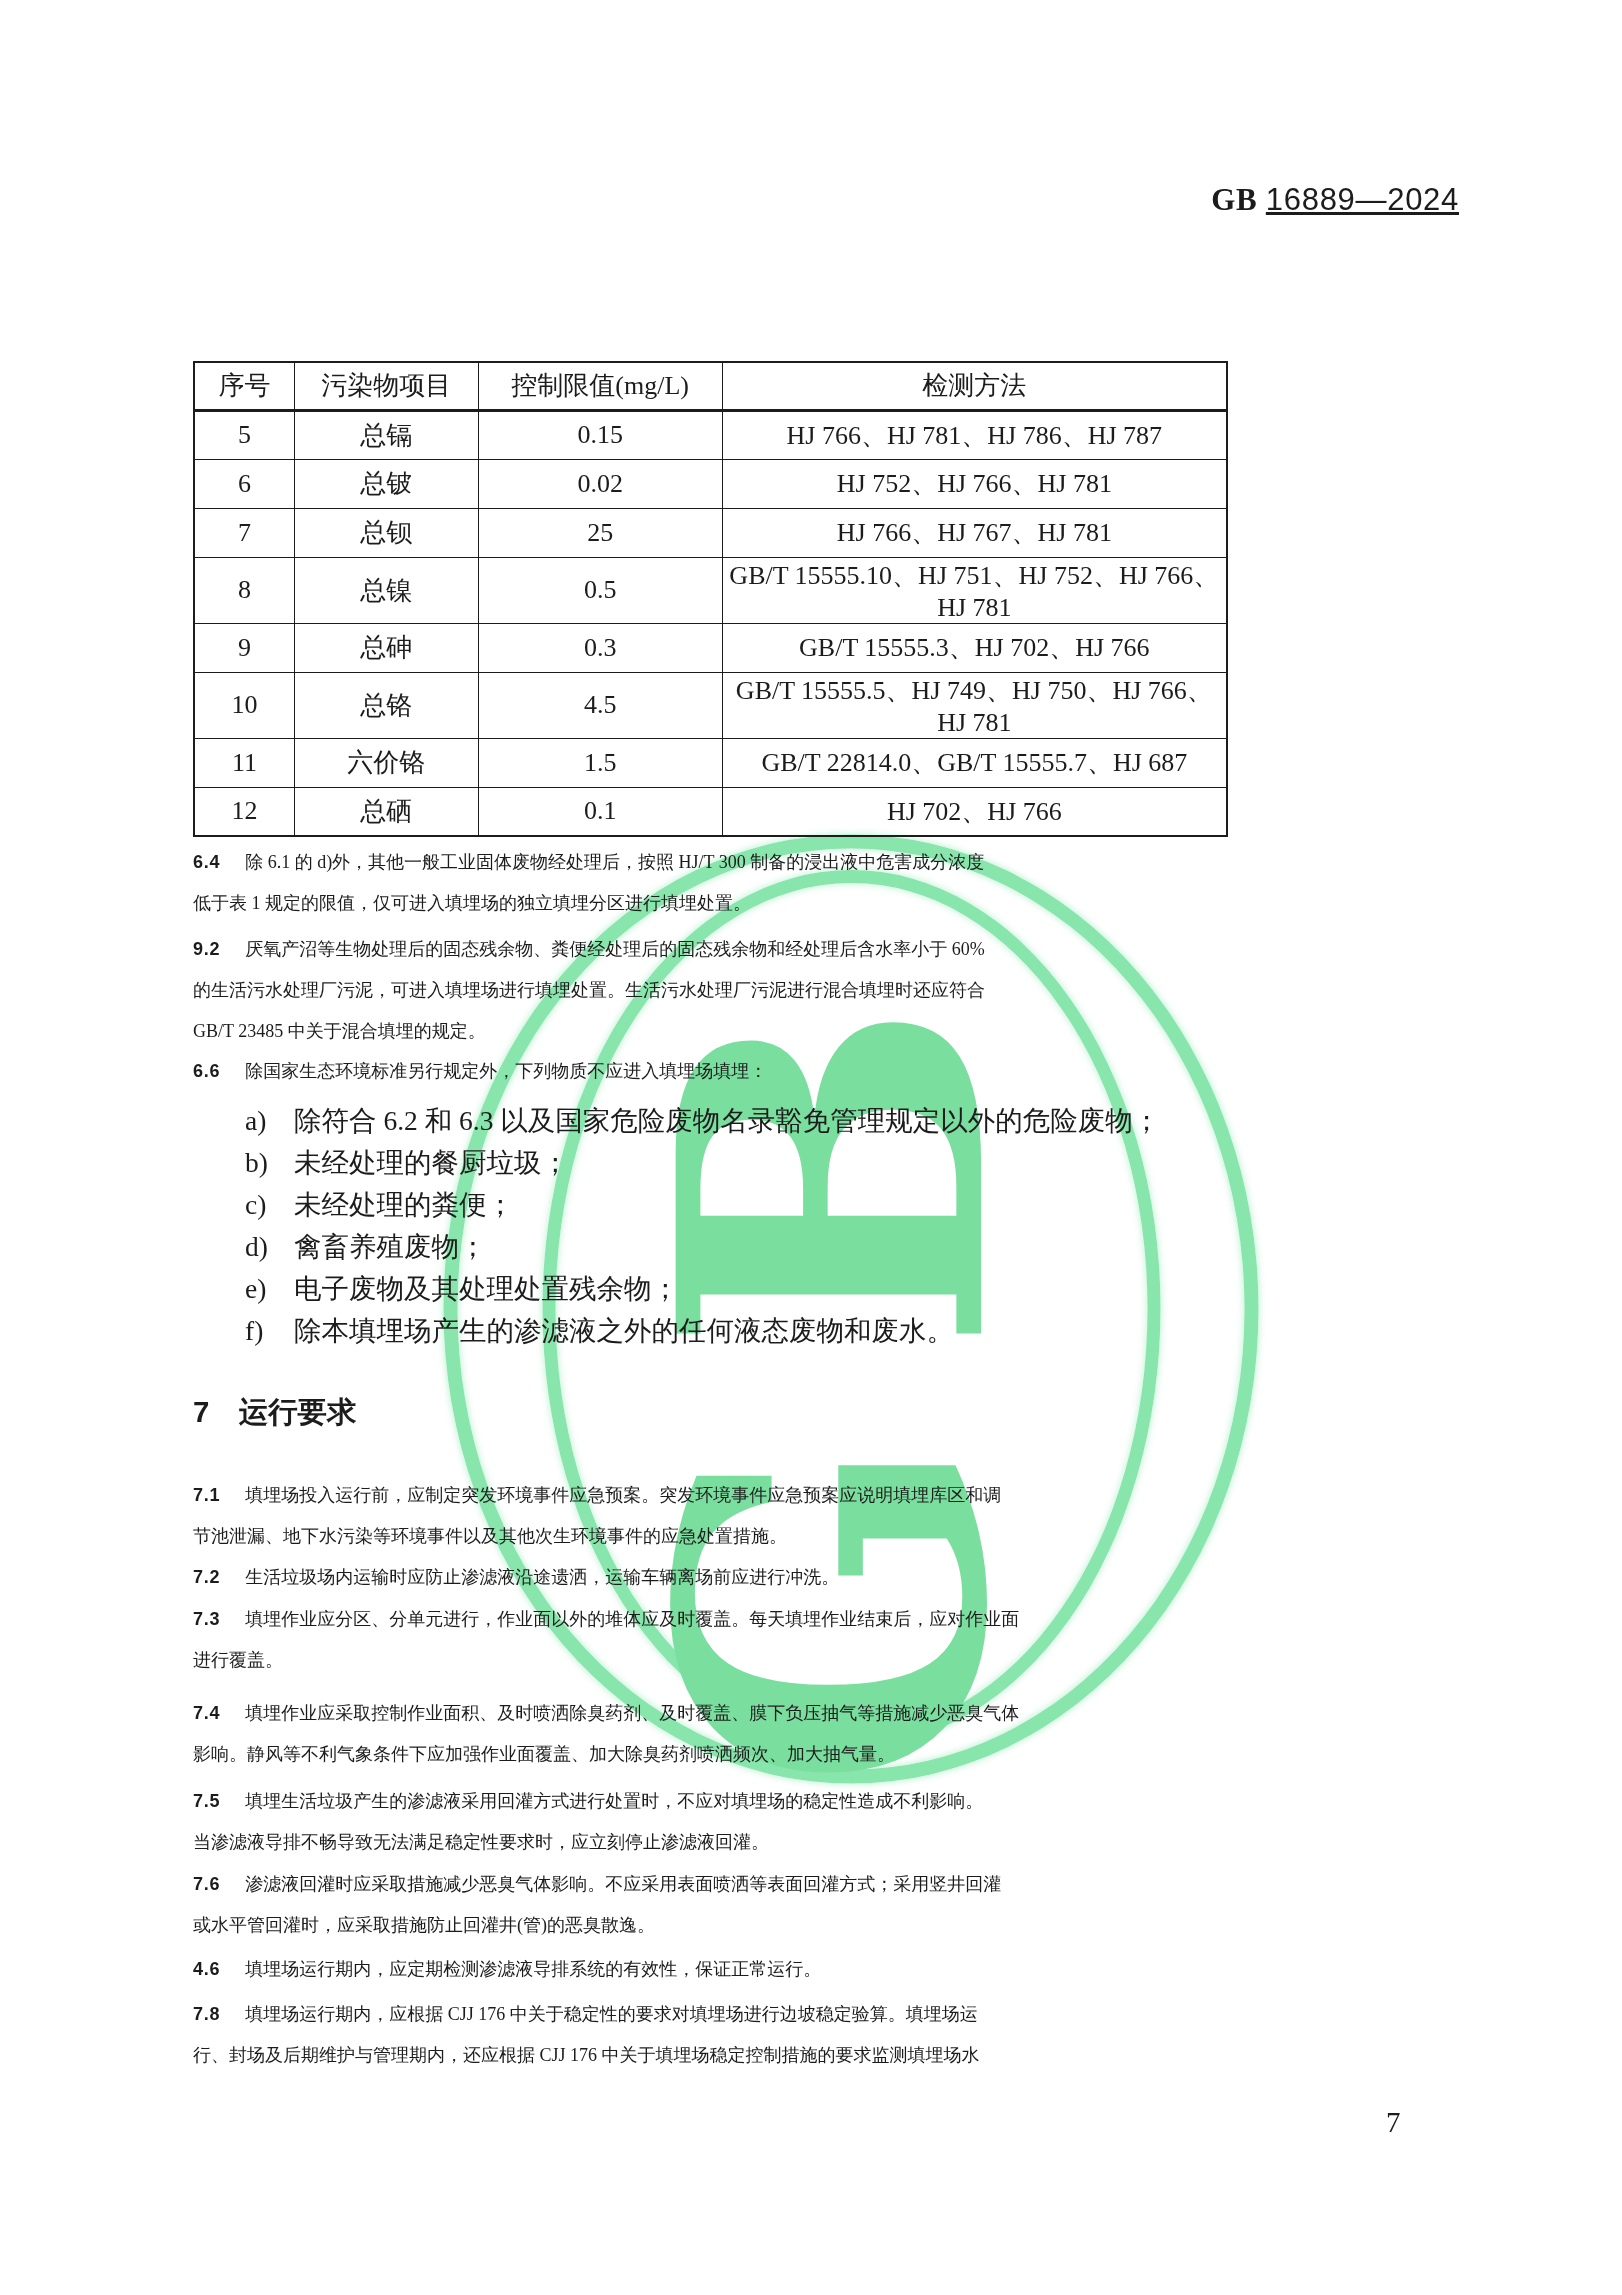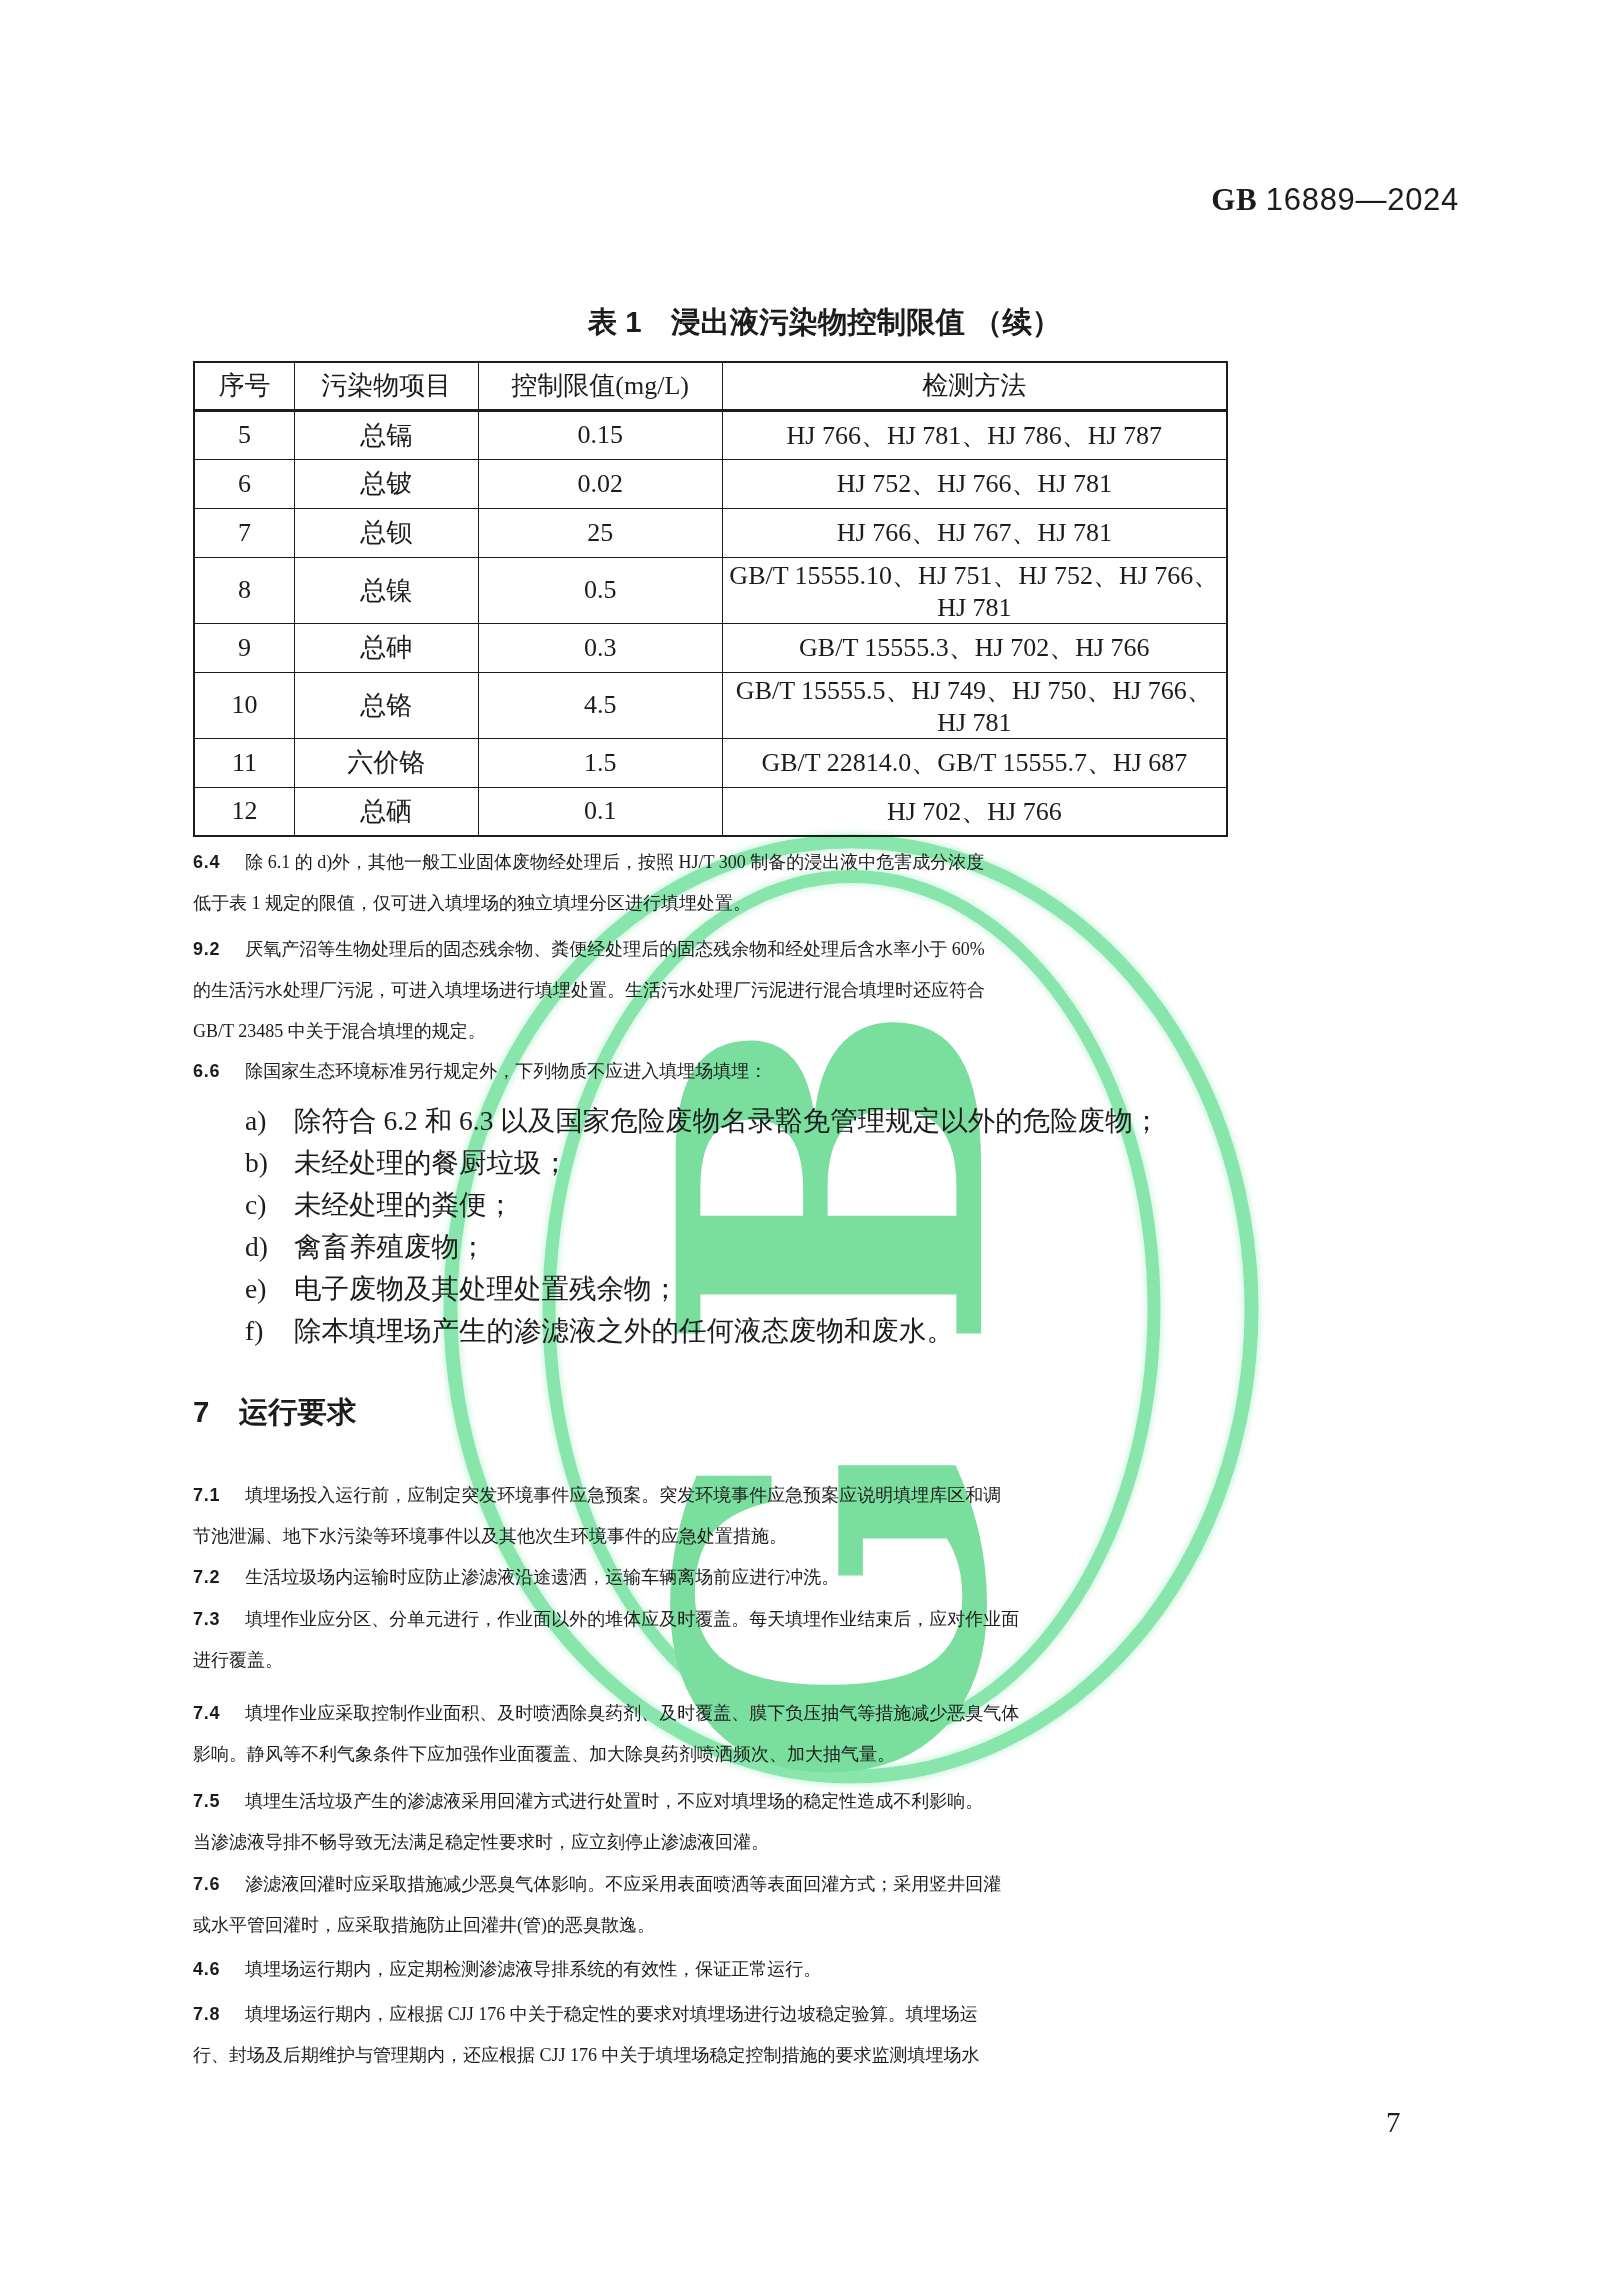--- a/index.html
+++ b/index.html
@@ -47,21 +47,21 @@
     color:#6fdc96;
     line-height:1;
   }
   
   .content{position:absolute;inset:0;z-index:1;}
   .std-header{
     position:absolute;top:182px;right:164px;
     font-size:31px;letter-spacing:0.7px;
   }
   .std-header .hdr-gb{font-weight:bold;font-family:"Liberation Serif","DejaVu Serif",serif;}
-  .std-header .hdr-num{font-family:"Liberation Sans","DejaVu Sans",sans-serif;font-weight:400;}
+  .std-header .hdr-num{font-family:"Liberation Sans","DejaVu Sans",sans-serif;font-weight:400;text-decoration:underline;}
   .table-title{
     position:absolute;top:303px;left:193px;width:1263px;
     text-align:center;
     font-family:"Liberation Sans","DejaVu Sans",sans-serif;
     font-weight:bold;font-size:29.4px;
   }
   table.limits{
     position:absolute;top:361px;left:193px;
     width:1035px;
     border-collapse:collapse;
@@ -124,21 +124,20 @@
   </div>
 
   <div class="content">
 
     <div class="std-header">
       <span class="hdr-gb">GB</span>
       <span> </span>
       <span class="hdr-num">16889—2024</span>
     </div>
 
-    <div class="table-title">表 1　浸出液污染物控制限值 （续）</div>
 
     <table class="limits">
       <colgroup>
         <col class="col-idx">
           <col class="col-item">
           <col class="col-limit">
           <col class="col-method">
       </colgroup>
       <tbody>
         <tr class="hdr">

